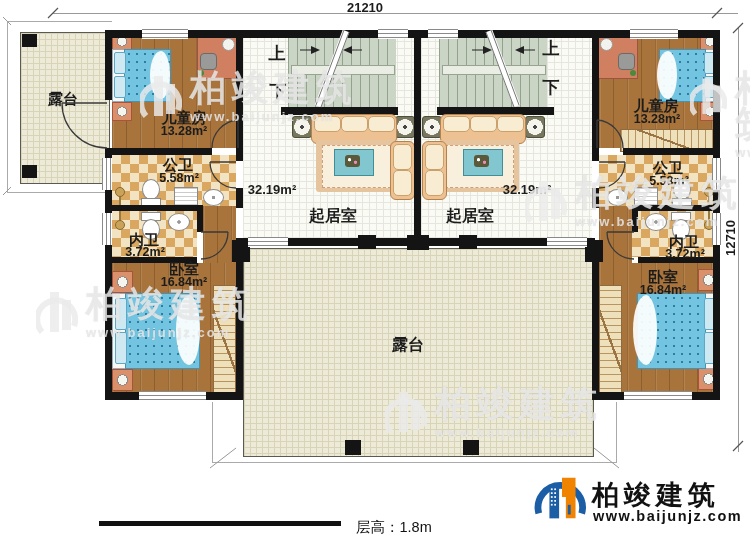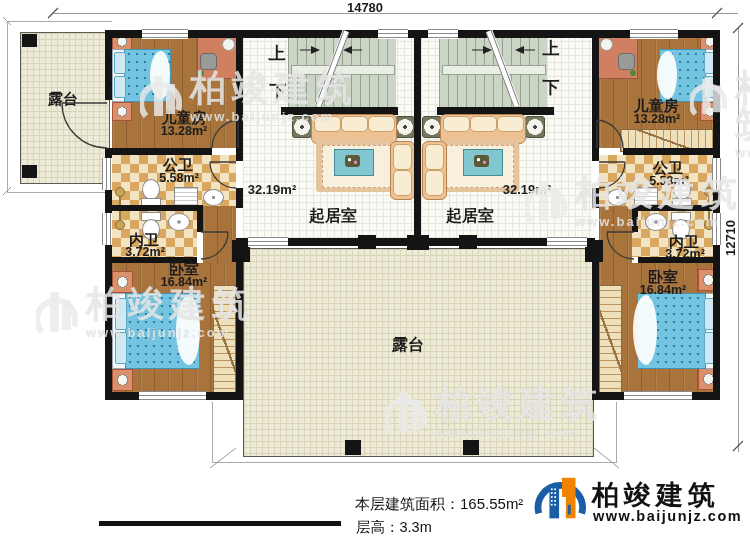--- a/index.html
+++ b/index.html
@@ -74,21 +74,21 @@
   svg.overlay{position:absolute;left:0;top:0;z-index:40;pointer-events:none;}
   .z30{z-index:30;}
 </style>
 </head>
 <body>
 
 <div class="canvas">
 
   <div class="dimline" style="left:52px;top:13px;width:686px;height:1px;"></div>
   <div class="dimline" style="left:738px;top:28px;width:1px;height:424px;"></div>
-  <div class="lbl" style="left:365px;top:7px;font-size:13px;">14780</div>
+  <div class="lbl" style="left:365px;top:7px;font-size:13px;">21210</div>
   <div class="lbl" style="left:730px;top:238px;font-size:13px;transform:translate(-50%,-50%) rotate(-90deg);">12710</div>
 
   <div class="eave" style="left:7px;top:21px;width:104px;height:170px;"></div>
   <div class="eaveB" style="left:212px;top:402px;width:1px;height:60px;"></div>
   <div class="eaveB" style="left:616px;top:402px;width:1px;height:60px;"></div>
   <div class="eaveB" style="left:212px;top:462px;width:405px;height:1px;"></div>
 
   <div class="tileT" style="left:20px;top:32px;width:88px;height:150px;"></div>
   <div class="col" style="left:22px;top:34px;width:15px;height:13px;"></div>
   <div class="col" style="left:22px;top:165px;width:15px;height:13px;"></div>
@@ -374,22 +374,21 @@
       <rect x="14" y="6" width="9" height="40" fill="rgba(234,234,234,.82)"></rect>
       <rect x="26" y="14" width="9" height="30" fill="rgba(234,234,234,.82)"></rect>
     </svg>
     <div>
         <div class="wm-big">柏竣建筑</div>
          <div class="wm-url">www.baijunjz.com</div>
       </div>
   </div>
 
   <div class="abs" style="left:99px;top:521px;width:242px;height:5px;background:#111;"></div>
-  <div class="titleblock" style="left:355px;top:495px;font-size:15px;">本层建筑面积：165.55m²</div>
-  <div class="titleblock" style="left:356px;top:518px;font-size:14.5px;">层高：3.3m</div>
+  <div class="titleblock" style="left:356px;top:518px;font-size:14.5px;">层高：1.8m</div>
 
   <svg class="abs" style="left:533px;top:470px;" width="58" height="60" viewBox="0 0 60 62">
     <path d="M8 48 A23 23 0 1 1 52 42" stroke="#1b5ea6" stroke-width="7" fill="none" transform="rotate(8 30 32)"></path>
     <rect x="17" y="16" width="10" height="34" fill="#1b5ea6"></rect>
     <rect x="18.5" y="19" width="1.8" height="1.8" fill="#fff"></rect>
       <rect x="22" y="19" width="1.8" height="1.8" fill="#fff"></rect>
     <rect x="18.5" y="23" width="1.8" height="1.8" fill="#fff"></rect>
       <rect x="22" y="23" width="1.8" height="1.8" fill="#fff"></rect>
     <rect x="18.5" y="27" width="1.8" height="1.8" fill="#fff"></rect>
       <rect x="22" y="27" width="1.8" height="1.8" fill="#fff"></rect>

